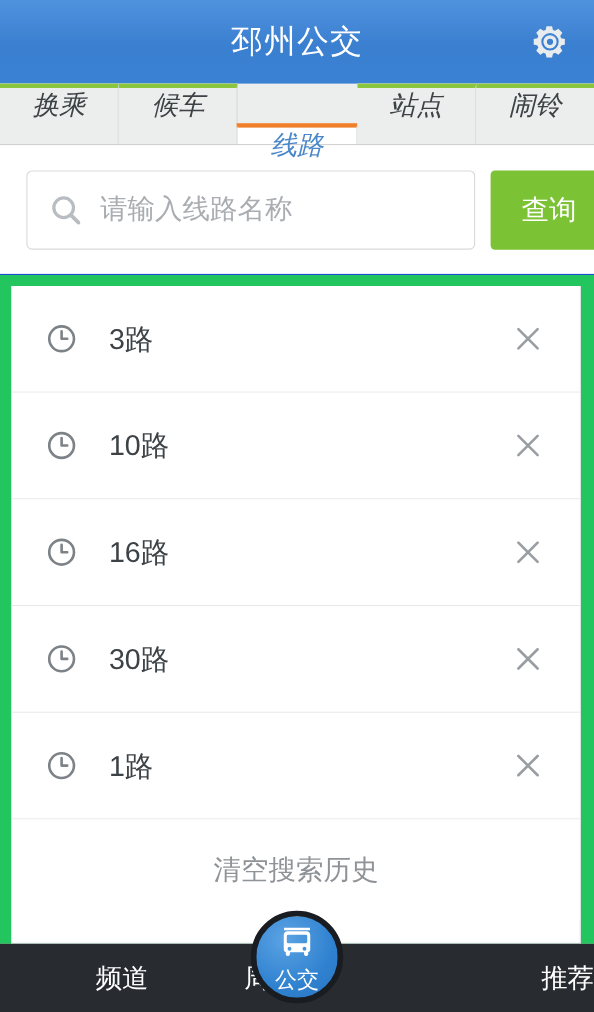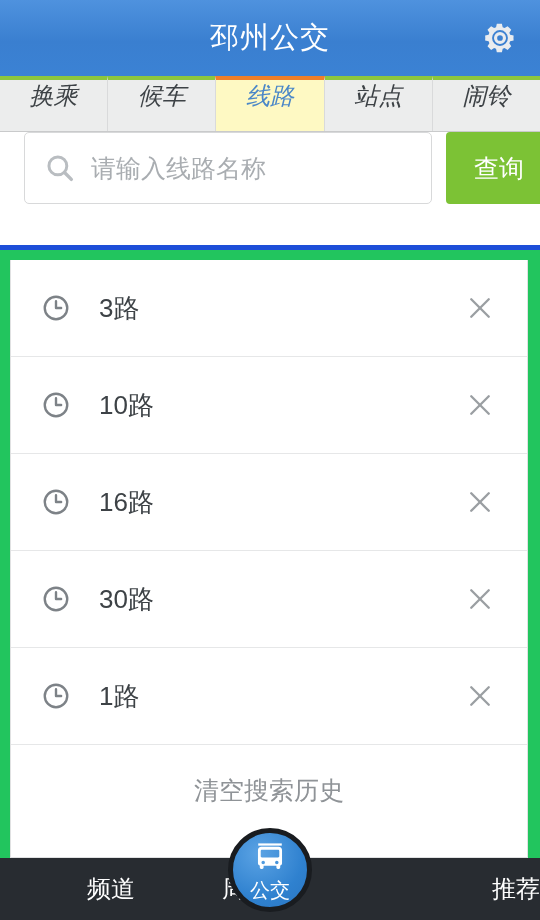--- a/index.html
+++ b/index.html
@@ -52,36 +52,37 @@
     background: #eceded;
     border-top: 4px solid #8cc63e;
     border-right: 1px solid #d9dadb;
     font-size: 24px;
     color: #3d4246;
     cursor: pointer;
     font-style: italic;
   }
   .tab:last-child { border-right: none; }
   .tab.active {
-    background: #fef9c3;
+    background: #ffffff;
     border-top: 4px solid #ef7f28;
     color: #4a87c8;
     border-right: 1px solid #d9dadb;
     border-left: 1px solid #d9dadb;
     margin-left: -1px;
+    margin-top: 36px;
   }
 
   
   .search-section {
     flex: 0 0 118px;
     background: #ffffff;
-    display: flex; 
+    display: flex; align-items: center;
     padding: 0 24px;
     gap: 14px;
-    border-bottom: 5px solid #1d4ed8;
+    border-bottom: 1px solid #1d4ed8;
   }
   .search-box {
     flex: 1 1 auto;
     height: 72px;
     background: #ffffff;
     border: 1px solid #d8d9da;
     border-radius: 5px;
     display: flex; align-items: center;
     padding: 0 18px;
     gap: 14px;

